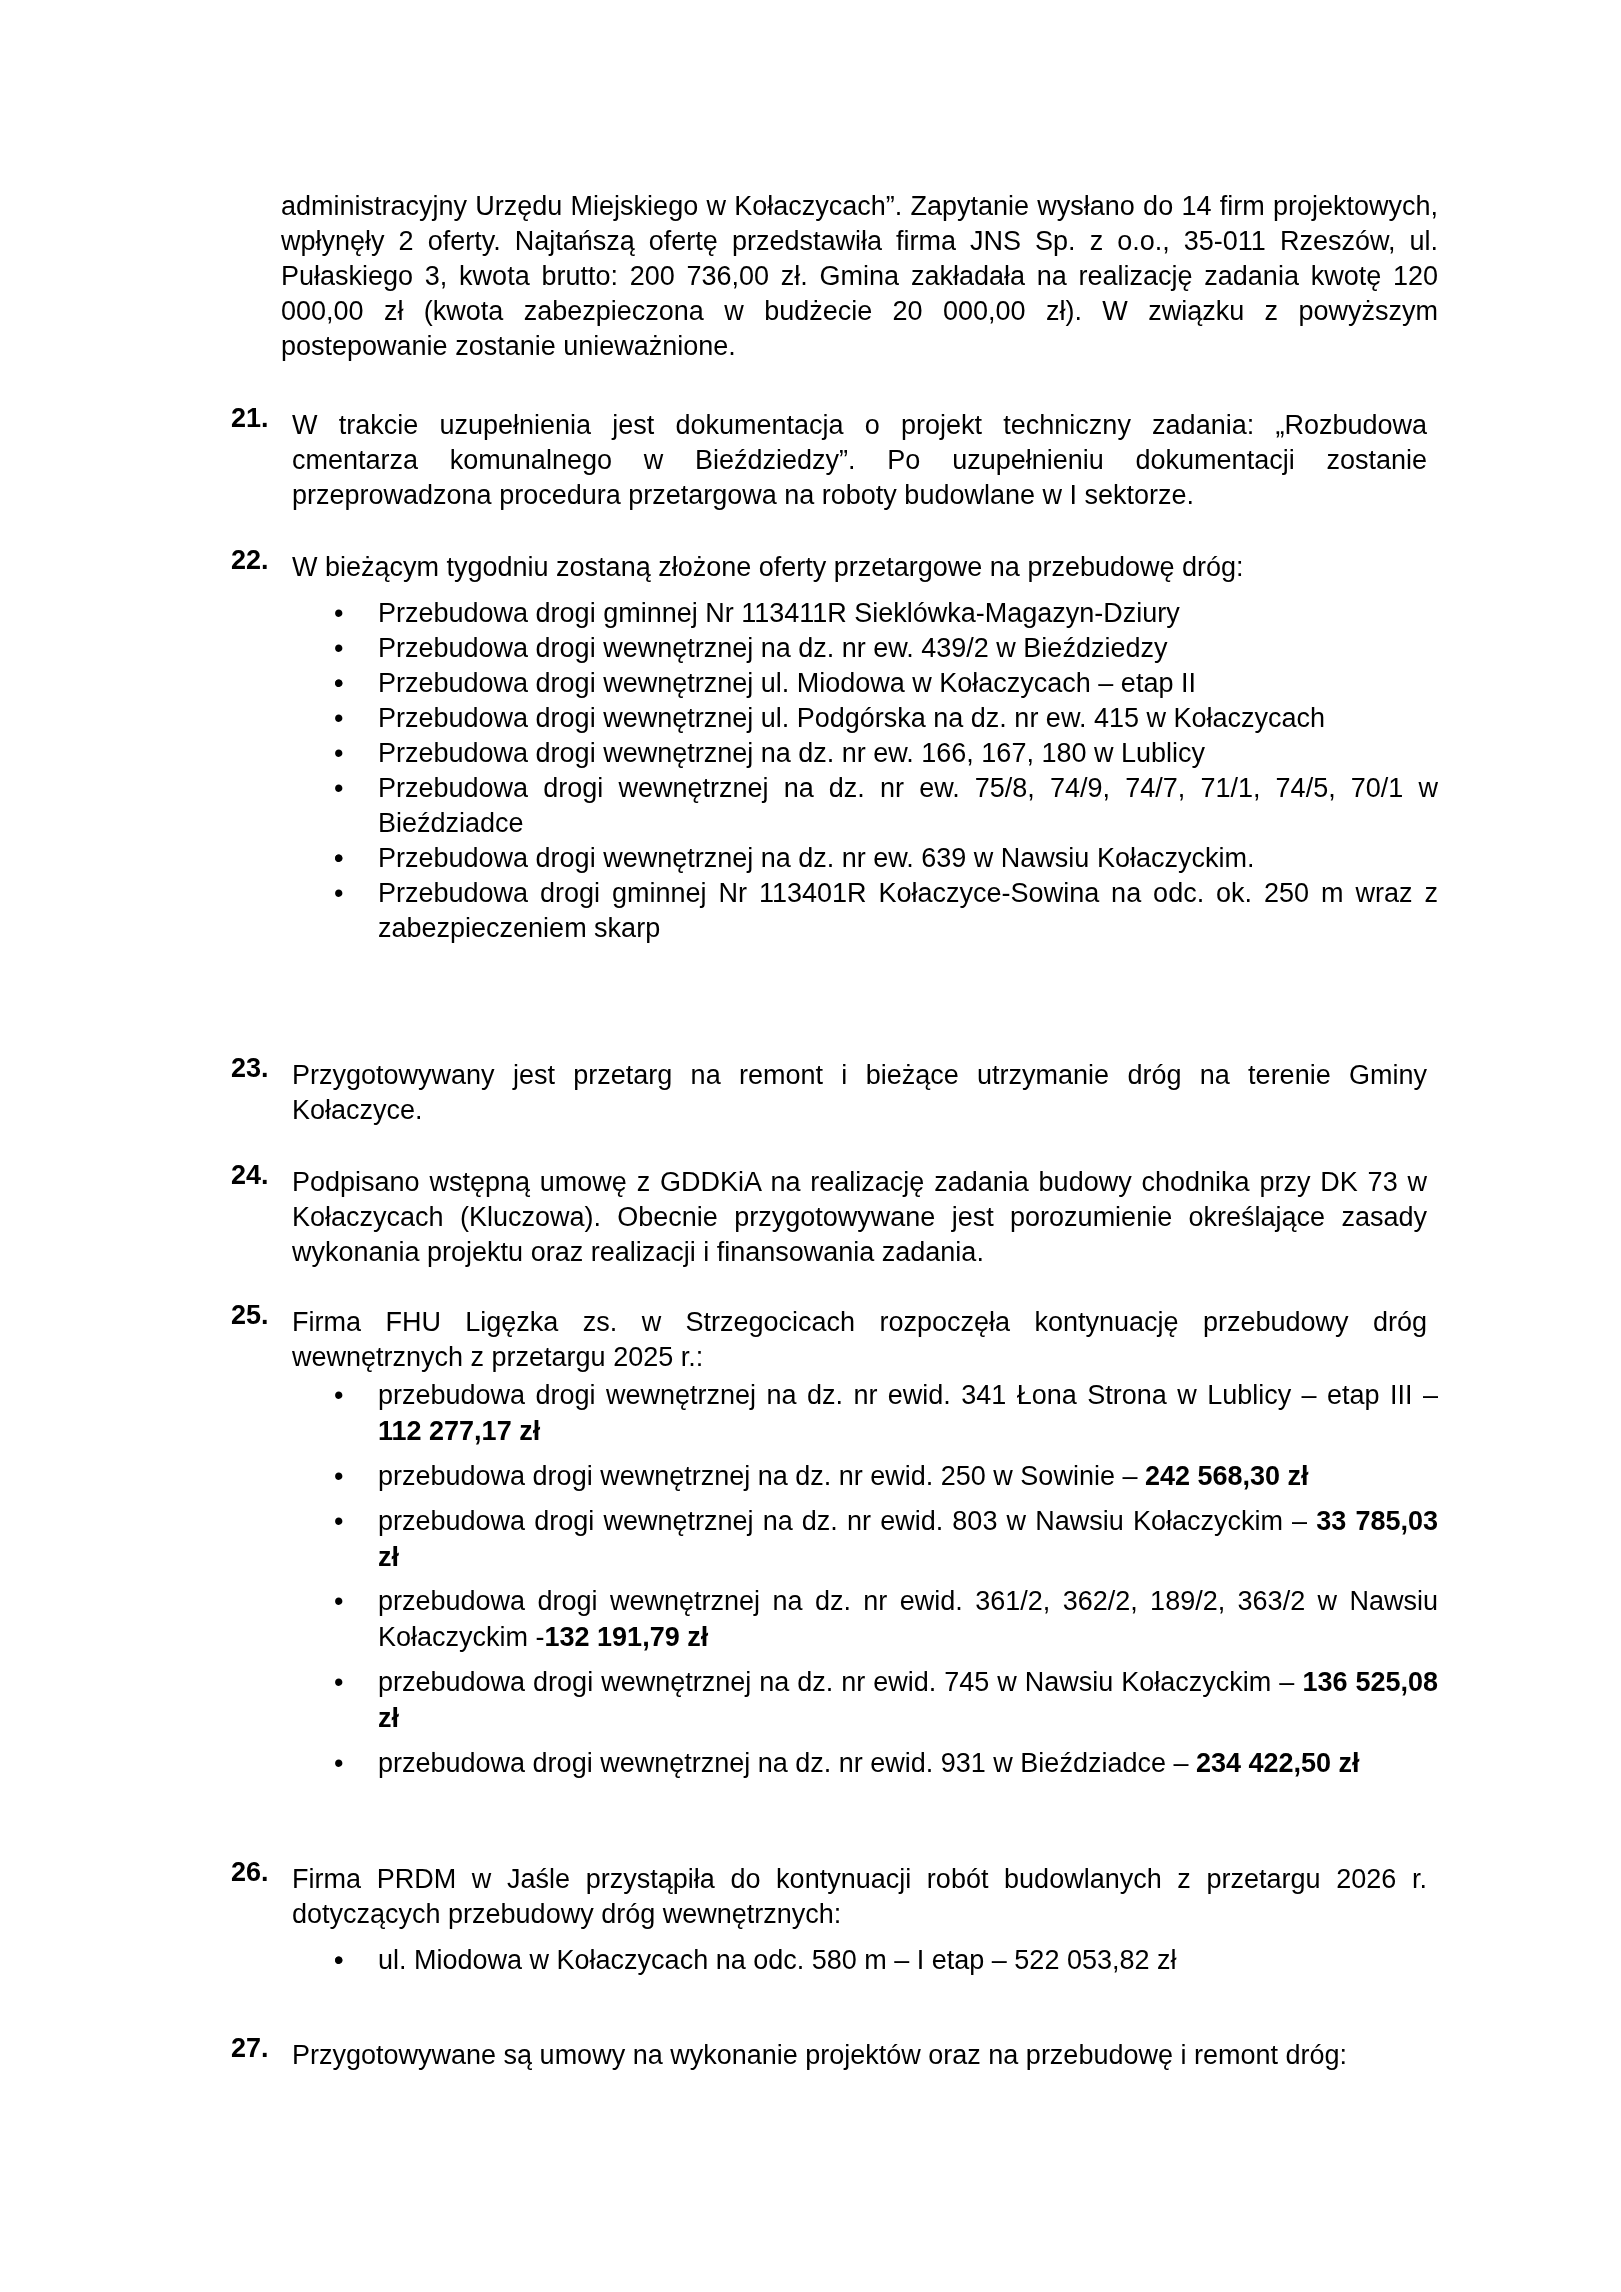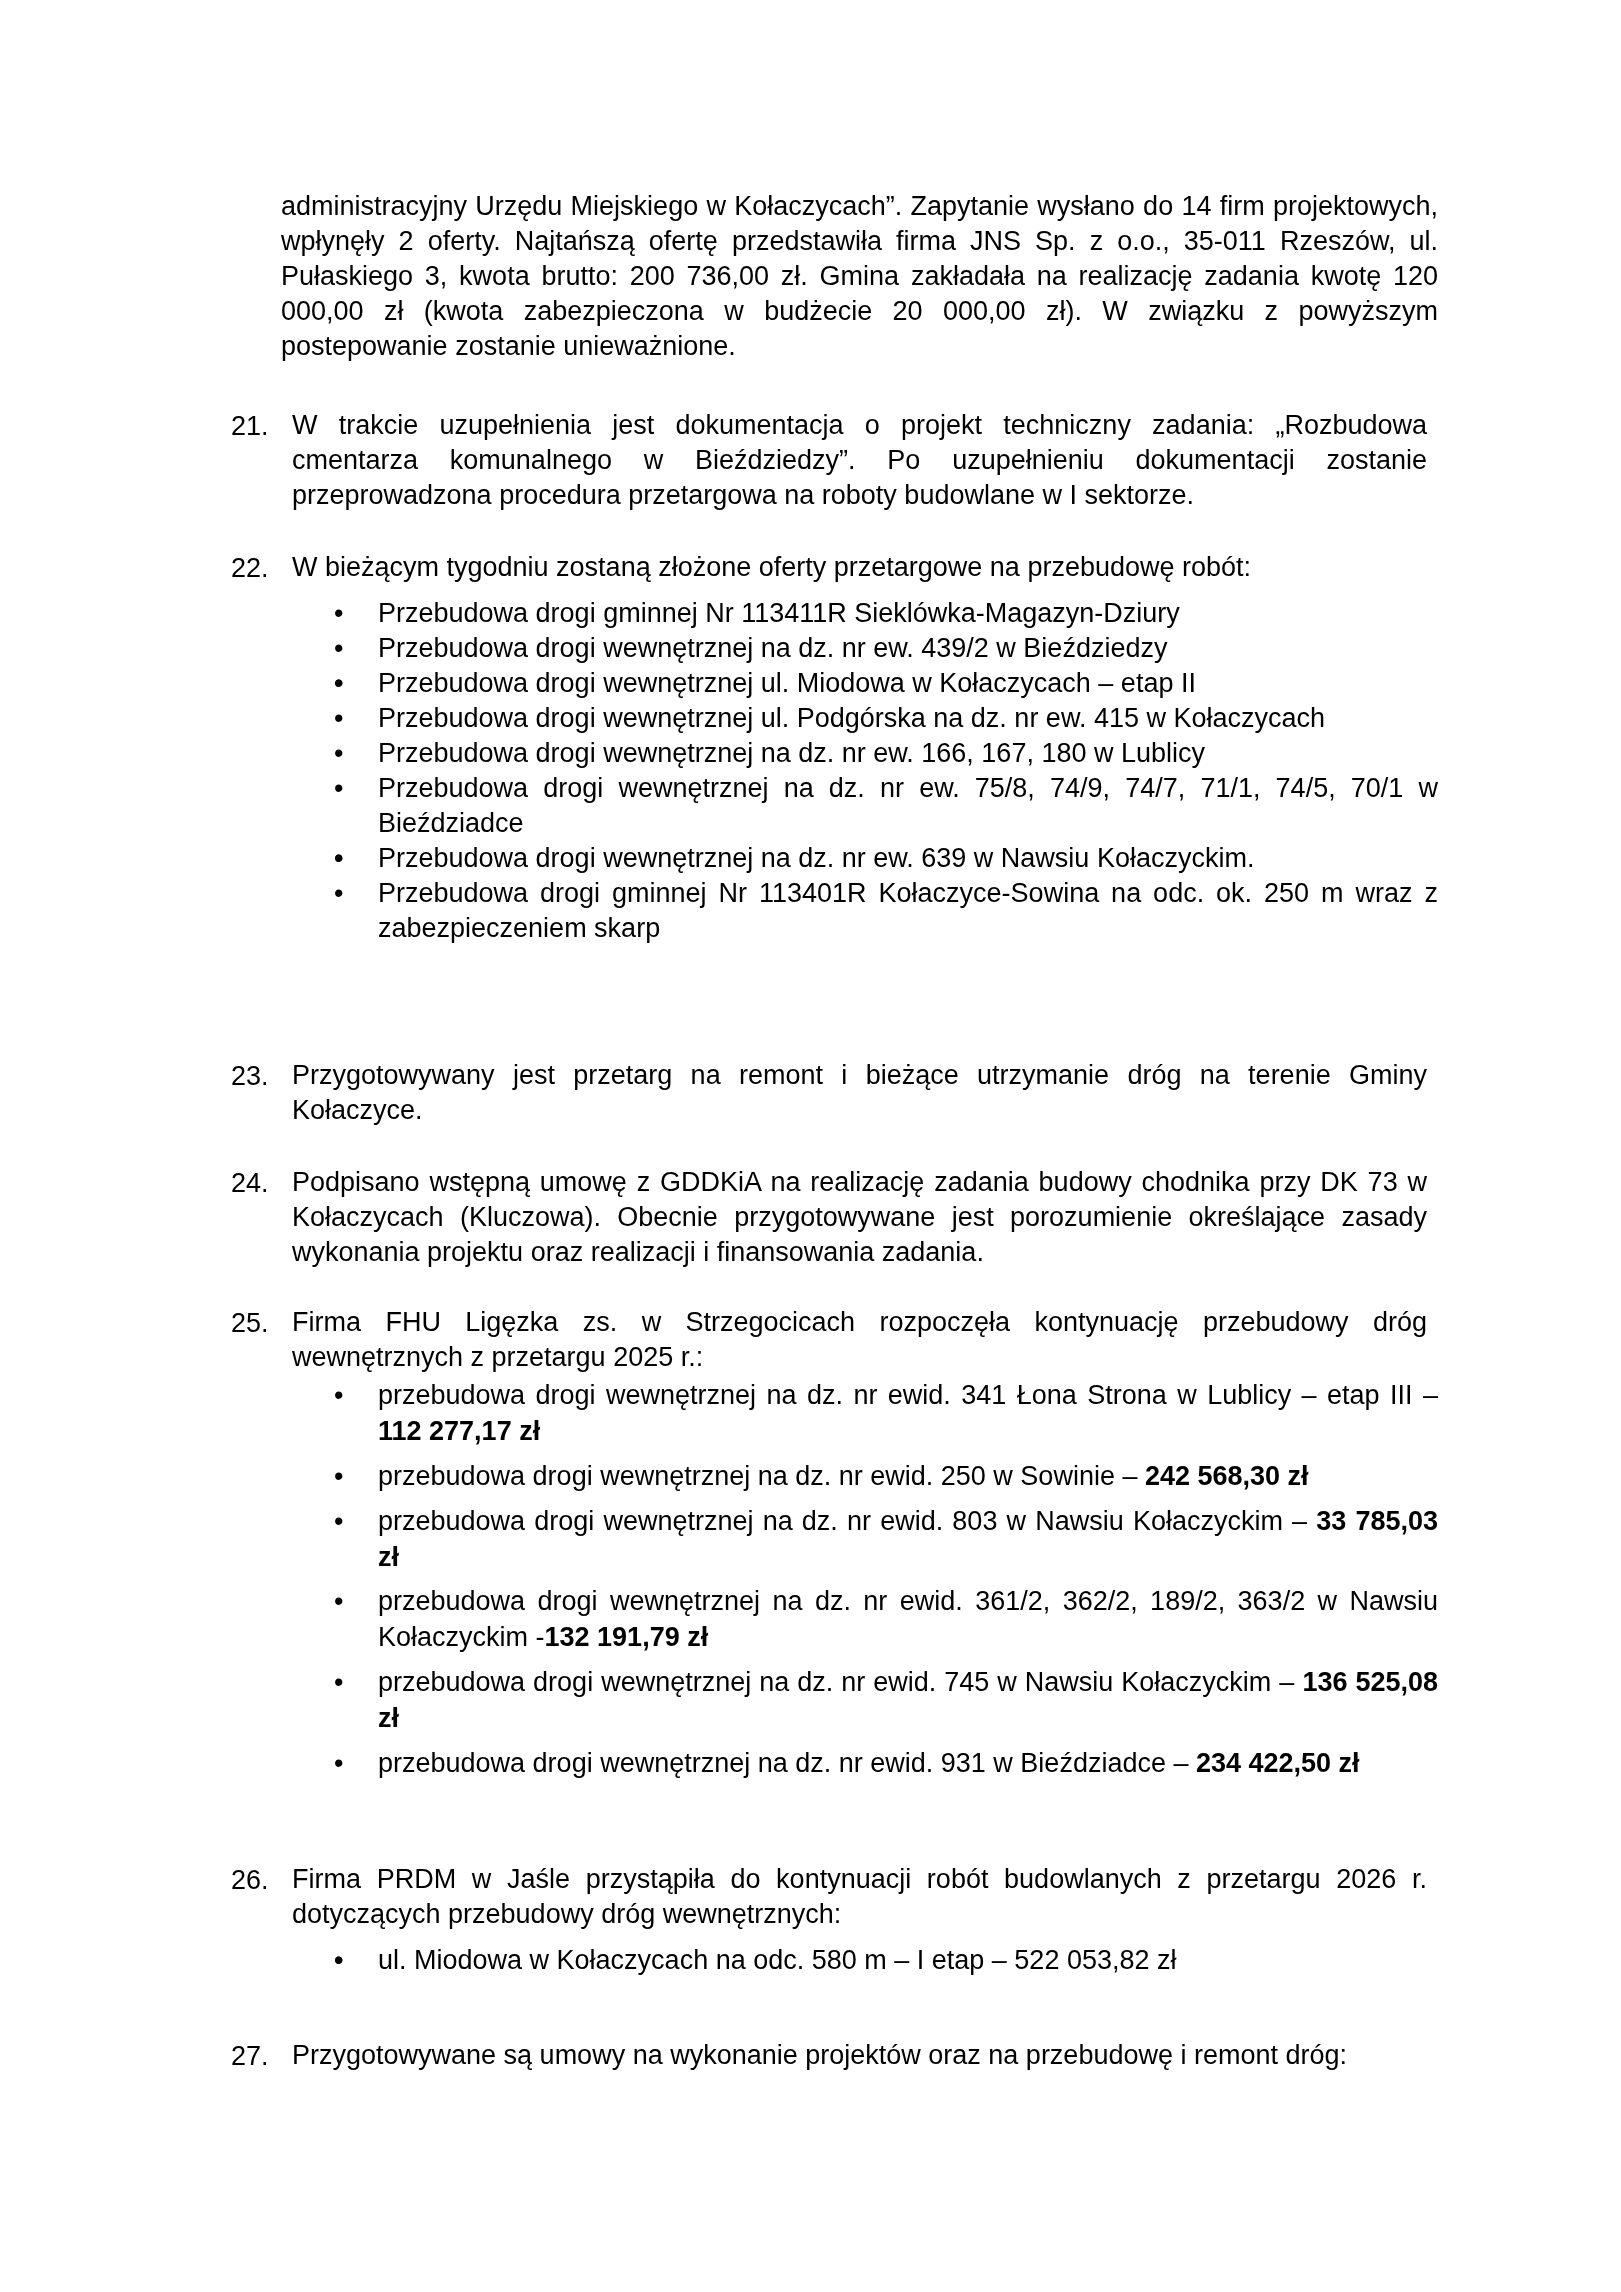--- a/index.html
+++ b/index.html
@@ -6,21 +6,21 @@
   body {
     width: 1621px; height: 2293px; position: relative; overflow: hidden;
     font-family: "Liberation Sans", sans-serif; color: #000; font-size: 27px;
   }
   .page { position: absolute; left: 0; top: 0; width: 1621px; height: 2293px; padding-left: 31px; }
   .para {
     position: absolute; left: 281px; width: 1157px; line-height: 35px;
     text-align: justify; margin: 0;
   }
   .item { position: absolute; left: 231px; width: 1207px; }
-  .item .num { position: absolute; left: 0; top: 12px; width: 49px; line-height: 35px; }
+  .item .num { position: absolute; left: 0; top: 4px; width: 49px; line-height: 35px; font-weight: bold; }
   .item .body { margin-left: 50px; line-height: 35px; text-align: justify; }
   .item .body p { margin: 11px; }
   ul.bullets { list-style: none; margin: 0; padding: 0; }
   ul.bullets li { position: relative; padding-left: 49px; margin-left: 98px; text-align: justify; }
   ul.bullets li .dot {
     position: absolute; left: 0; top: 0; width: 19.6px; text-align: center;
   }
   ul.b22 li { line-height: 35px; }
   ul.b25 li { line-height: 36px; margin-bottom: 8.8px; }
   ul.b26 li { line-height: 35px; }
@@ -36,21 +36,21 @@
   <div class="item" style="top:397px;">
     <span class="num">21.</span>
     <div class="body">
         <p>W trakcie uzupełnienia jest dokumentacja o projekt techniczny zadania: „Rozbudowa cmentarza komunalnego w Bieździedzy”. Po uzupełnieniu dokumentacji zostanie przeprowadzona procedura przetargowa na roboty budowlane w I sektorze.</p>
       </div>
   </div>
 
   <div class="item" style="top:539px;">
     <span class="num">22.</span>
     <div class="body">
-      <p>W bieżącym tygodniu zostaną złożone oferty przetargowe na przebudowę robót:</p>
+      <p>W bieżącym tygodniu zostaną złożone oferty przetargowe na przebudowę dróg:</p>
       <ul class="bullets b22" style="margin-left:-50px;">
         <li><span class="dot">•</span><span>Przebudowa drogi gminnej Nr 113411R Sieklówka-Magazyn-Dziury</span></li>
         <li><span class="dot">•</span><span>Przebudowa drogi wewnętrznej na dz. nr ew. 439/2 w Bieździedzy</span></li>
         <li><span class="dot">•</span></li>
         <li><span class="dot">•</span><span>Przebudowa drogi wewnętrznej ul. Miodowa w Kołaczycach – etap II</span></li>
         <li><span class="dot">•</span><span>Przebudowa drogi wewnętrznej ul. Podgórska na dz. nr ew. 415 w Kołaczycach</span></li>
         <li><span class="dot">•</span><span>Przebudowa drogi wewnętrznej na dz. nr ew. 166, 167, 180 w Lublicy</span></li>
         <li><span class="dot">•</span><span>Przebudowa drogi wewnętrznej na dz. nr ew. 75/8, 74/9, 74/7, 71/1, 74/5, 70/1 w Bieździadce</span></li>
         <li><span class="dot">•</span></li>
         <li><span class="dot">•</span><span>Przebudowa drogi wewnętrznej na dz. nr ew. 639 w Nawsiu Kołaczyckim.</span></li>

